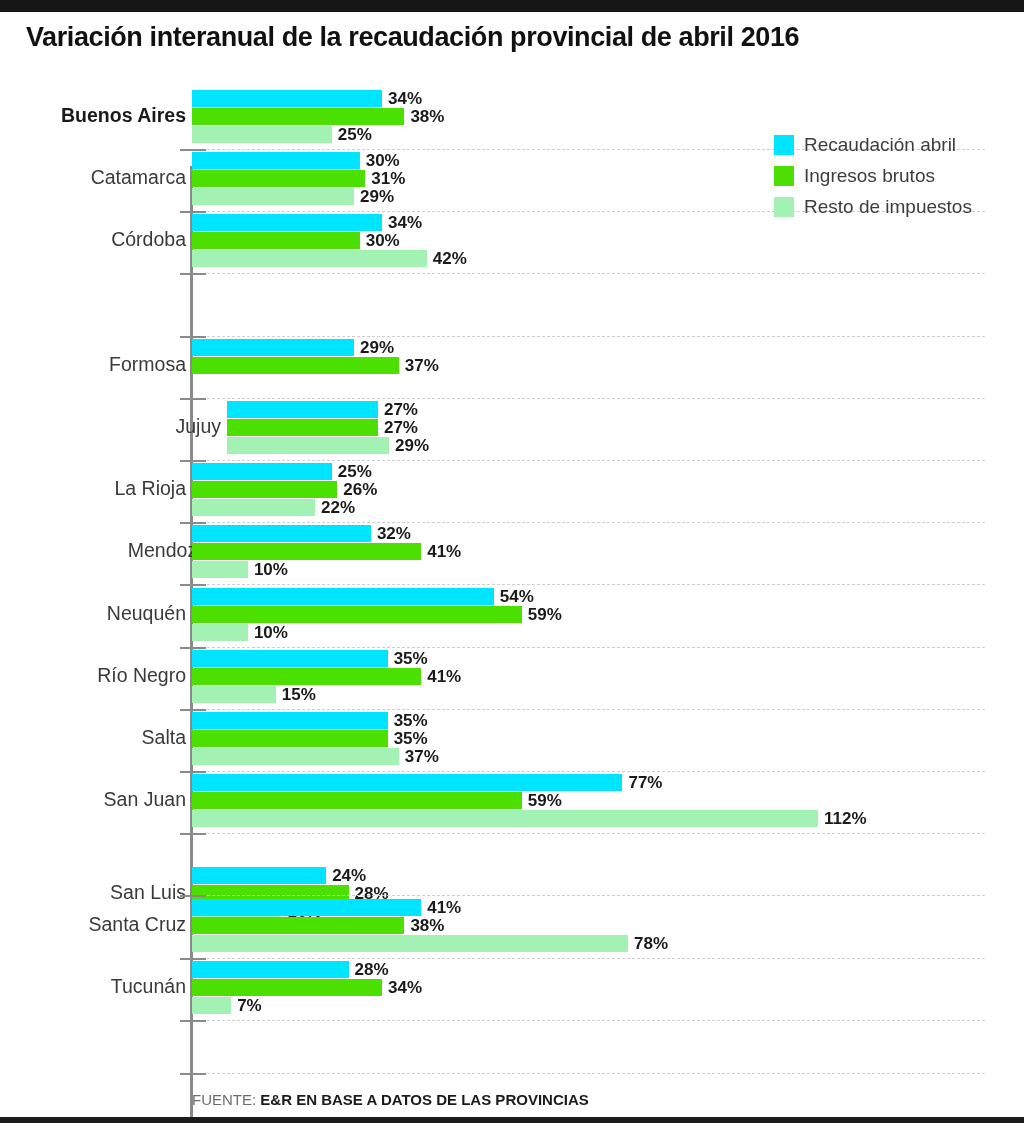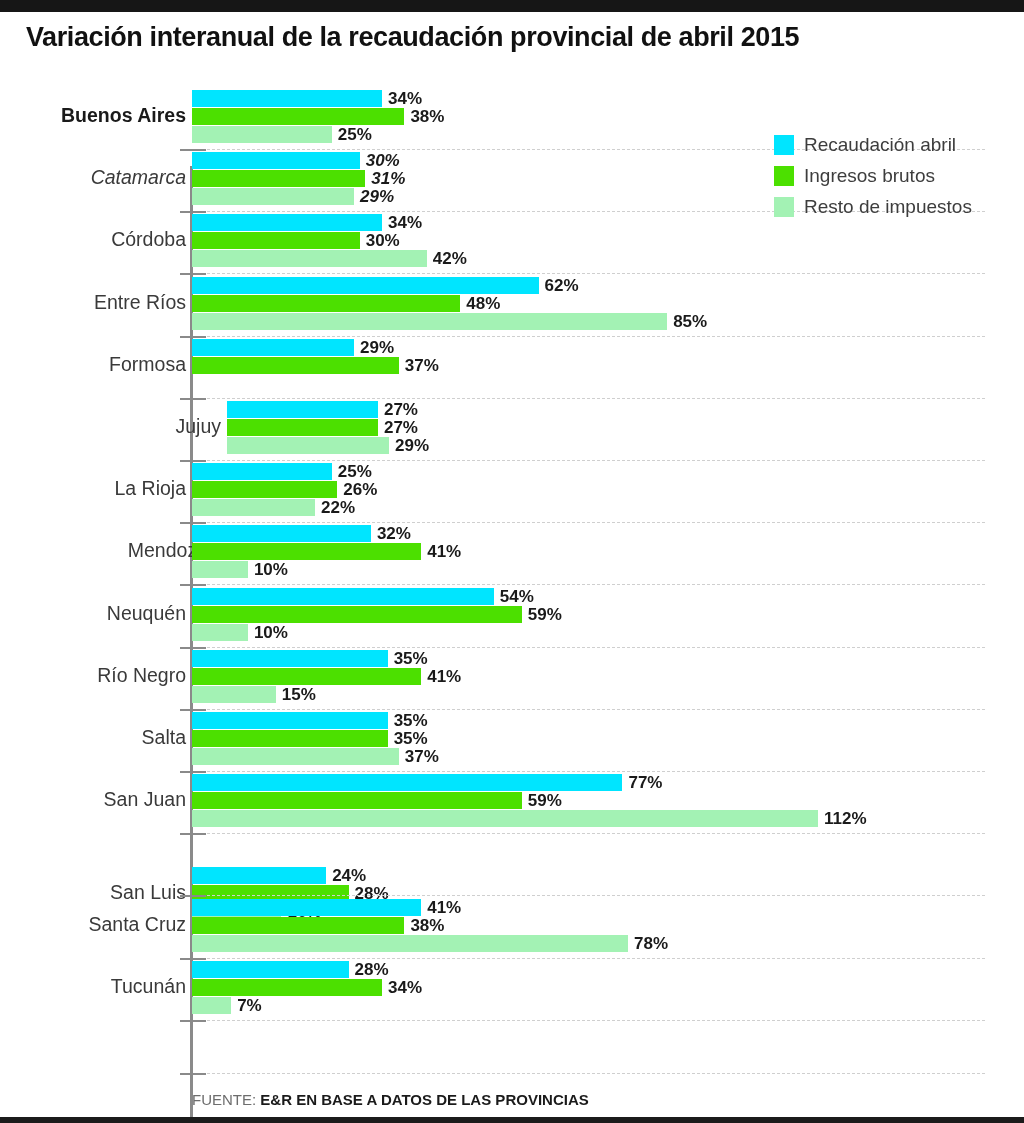--- a/index.html
+++ b/index.html
@@ -143,36 +143,36 @@
     width: 1024px;
     height: 6px;
     background: #1b1b1b;
   }
 </style>
 </head>
 <body>
 
 <div id="topbar"></div>
 
-<div id="title">Variación interanual de la recaudación provincial de abril 2015</div>
+<div id="title">Variación interanual de la recaudación provincial de abril 2016</div>
 
 <div id="plot">
   <div id="axis"></div>
 <div class="row" style="top: 12px; height: 54px;">
       <div class="rowlabel bold" style="top: 14px;">Buenos Aires</div>
       <div class="bar" style="top: 0px; width: 190.06px; background: rgb(0, 229, 255);"></div>
       <div class="barval" style="left: 388.06px; top: -1px;">34%</div>
       <div class="bar" style="top: 18px; width: 212.42px; background: rgb(76, 224, 0);"></div>
       <div class="barval" style="left: 410.42px; top: 17px;">38%</div>
       <div class="bar" style="top: 36px; width: 139.75px; background: rgb(163, 242, 180);"></div>
       <div class="barval" style="left: 337.75px; top: 35px;">25%</div>
     </div>
     <div class="gridline" style="top: 71px;"></div>
     <div class="tick" style="top: 71px;"></div>
-    <div class="row" style="top: 74.2px; height: 54px; font-style: italic;">
+    <div class="row" style="top: 74.2px; height: 54px;">
       <div class="rowlabel" style="top: 14px;">Catamarca</div>
       <div class="bar" style="top: 0px; width: 167.7px; background: rgb(0, 229, 255);"></div>
       <div class="barval" style="left: 365.7px; top: -1px;">30%</div>
       <div class="bar" style="top: 18px; width: 173.29px; background: rgb(76, 224, 0);"></div>
       <div class="barval" style="left: 371.29px; top: 17px;">31%</div>
       <div class="bar" style="top: 36px; width: 162.11px; background: rgb(163, 242, 180);"></div>
       <div class="barval" style="left: 360.11px; top: 35px;">29%</div>
     </div>
     <div class="gridline" style="top: 133.2px;"></div>
     <div class="tick" style="top: 133.2px;"></div>
@@ -180,29 +180,20 @@
       <div class="rowlabel" style="top: 14px;">Córdoba</div>
       <div class="bar" style="top: 0px; width: 190.06px; background: rgb(0, 229, 255);"></div>
       <div class="barval" style="left: 388.06px; top: -1px;">34%</div>
       <div class="bar" style="top: 18px; width: 167.7px; background: rgb(76, 224, 0);"></div>
       <div class="barval" style="left: 365.7px; top: 17px;">30%</div>
       <div class="bar" style="top: 36px; width: 234.78px; background: rgb(163, 242, 180);"></div>
       <div class="barval" style="left: 432.78px; top: 35px;">42%</div>
     </div>
     <div class="gridline" style="top: 195.4px;"></div>
     <div class="tick" style="top: 195.4px;"></div>
-    <div class="row" style="top: 198.6px; height: 54px;">
-      <div class="rowlabel" style="top: 14px;">Entre Ríos</div>
-      <div class="bar" style="top: 0px; width: 346.58px; background: rgb(0, 229, 255);"></div>
-      <div class="barval" style="left: 544.58px; top: -1px;">62%</div>
-      <div class="bar" style="top: 18px; width: 268.32px; background: rgb(76, 224, 0);"></div>
-      <div class="barval" style="left: 466.32px; top: 17px;">48%</div>
-      <div class="bar" style="top: 36px; width: 475.15px; background: rgb(163, 242, 180);"></div>
-      <div class="barval" style="left: 673.15px; top: 35px;">85%</div>
-    </div>
     <div class="gridline" style="top: 257.6px;"></div>
     <div class="tick" style="top: 257.6px;"></div>
     <div class="row" style="top: 260.8px; height: 54px;">
       <div class="rowlabel" style="top: 14px;">Formosa</div>
       <div class="bar" style="top: 0px; width: 162.11px; background: rgb(0, 229, 255);"></div>
       <div class="barval" style="left: 360.11px; top: -1px;">29%</div>
       <div class="bar" style="top: 18px; width: 206.83px; background: rgb(76, 224, 0);"></div>
       <div class="barval" style="left: 404.83px; top: 17px;">37%</div>
     </div>
     <div class="gridline" style="top: 319.8px;"></div>

